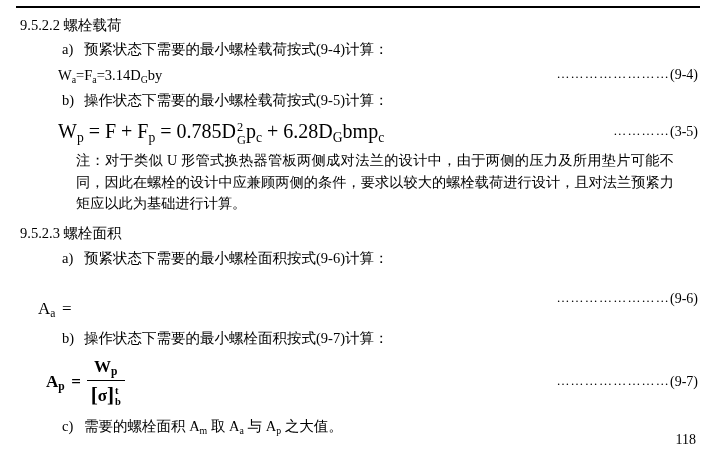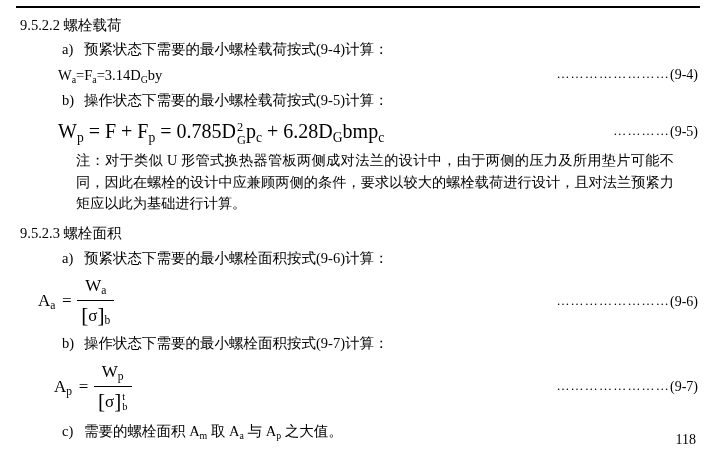--- a/index.html
+++ b/index.html
@@ -178,57 +178,53 @@
     <div class="item">
       <span class="item-marker">b)</span>
       <span class="item-text">操作状态下需要的最小螺栓载荷按式(9-5)计算：</span>
     </div>
 
     <div class="eq-row" style="margin-top:5px;">
       <div class="eq-body math eq-big" style="margin-left:40px;">
         <span>W</span><sub>p</sub><span> = F + F</span><sub>p</sub><span> = 0.785D</span><span class="subsup"><span class="s-top">2</span><span class="s-bot">G</span></span><span>p</span><sub>c</sub><span> + 6.28D</span><sub>G</sub><span>bmp</span><sub>c</sub>
       </div>
       <div class="eq-tag">
-        <span class="dots">…………</span><span>(9-5)</span>
+        <span class="dots">…………</span><span>(3-5)</span>
       </div>
     </div>
 
     <div class="note">注：对于类似 U 形管式换热器管板两侧成对法兰的设计中，由于两侧的压力及所用垫片可能不同，因此在螺栓的设计中应兼顾两侧的条件，要求以较大的螺栓载荷进行设计，且对法兰预紧力矩应以此为基础进行计算。</div>
 
     <div class="heading heading-2">
       <span>9.5.2.3</span>
       <span>螺栓面积</span>
     </div>
 
     <div class="item">
       <span class="item-marker">a)</span>
       <span class="item-text">预紧状态下需要的最小螺栓面积按式(9-6)计算：</span>
     </div>
 
     <div class="eq-row" style="margin-top:6px; min-height:48px;">
       <div class="eq-body math" style="margin-left:20px;">
         <span class="lhs"><span>A</span><sub>a</sub></span>
         <span style="font-size:17px;vertical-align:middle;">=</span>
-        <span class="frac">
-          <span class="num" style="font-size:17px;"><span>W</span><sub>a</sub></span>
-          <span class="den" style="font-size:17px;"><span class="bigbr">[</span><span>σ</span><span class="bigbr">]</span><sub>b</sub></span>
-        </span>
       </div>
       <div class="eq-tag">
         <span class="dots">……………………</span><span>(9-6)</span>
       </div>
     </div>
 
     <div class="item" style="margin-top:4px;">
       <span class="item-marker">b)</span>
       <span class="item-text">操作状态下需要的最小螺栓面积按式(9-7)计算：</span>
     </div>
 
     <div class="eq-row" style="margin-top:6px; min-height:48px;">
-      <div class="eq-body math" style="margin-left:36px;">
+      <div class="eq-body math" style="margin-left:28px;font-weight:bold;">
         <span class="lhs"><span>A</span><sub>p</sub></span>
         <span style="font-size:17px;vertical-align:middle;">=</span>
         <span class="frac">
           <span class="num" style="font-size:17px;"><span>W</span><sub>p</sub></span>
           <span class="den" style="font-size:17px;"><span class="bigbr">[</span><span>σ</span><span class="bigbr">]</span><span class="subsup"><span class="s-top">t</span><span class="s-bot">b</span></span></span>
         </span>
       </div>
       <div class="eq-tag">
         <span class="dots">……………………</span><span>(9-7)</span>
       </div>

